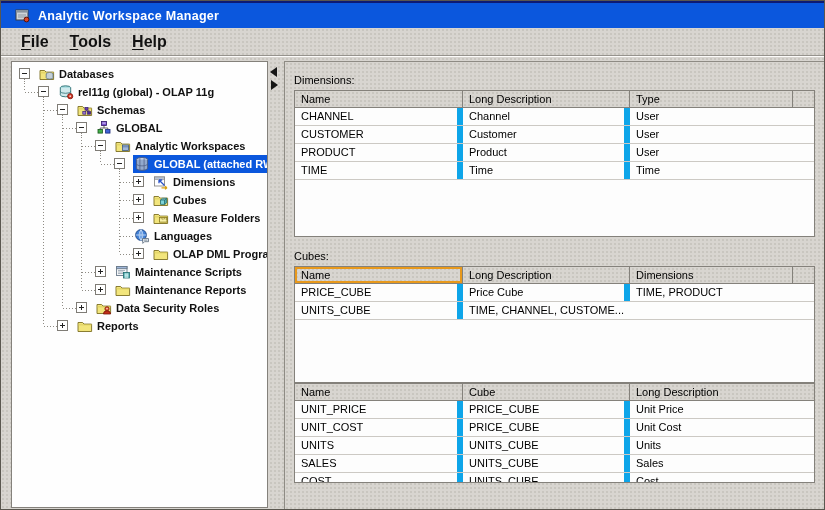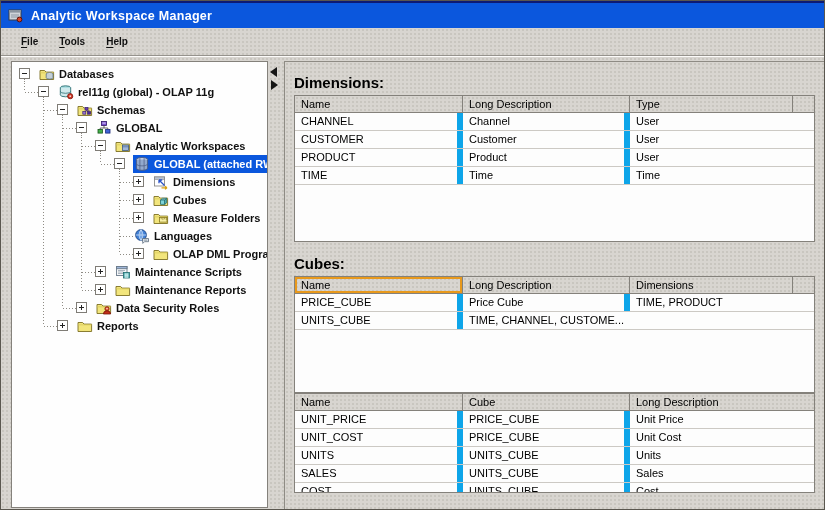--- a/index.html
+++ b/index.html
@@ -11,32 +11,32 @@
   }
   .tex {
     background-color:#d8d5d0;
     background-image:radial-gradient(#c8c5be 0.7px, rgba(0,0,0,0) 0.8px);
     background-size:4px 4px;
   }
   
   .titlebar {
     position:absolute; left:0; top:0; width:100%; height:27px; box-sizing:border-box;
     background:var(--accent); border-top:2px solid #0d1a74;
-    display:flex; align-items:center; gap:7px; padding-left:7px;
+    display:flex; align-items:center; gap:7px; padding-left:14px;
   }
   .title-text { color:#fff; font-size:12.5px; font-weight:bold; letter-spacing:0.3px; }
   .app-icon { width:16px; height:16px; flex:none; }
   .app-icon svg { display:block; }
   
   .menubar {
     position:absolute; left:0; top:27px; width:100%; height:28px; box-sizing:border-box;
     display:flex; align-items:center; padding-left:14px; gap:9px;
     border-bottom:1px solid #96938d; box-shadow:0 1px 0 #fdfcfa;
   }
-  .menu-item { font-size:10px; font-weight:bold; color:#111; padding:2px 6px; }
+  .menu-item { font-size:16px; font-weight:bold; color:#111; padding:2px 6px; }
   .menu-item u { text-underline-offset:1.5px; }
   
   .tree-panel {
     position:absolute; left:10px; top:60px; width:257px; height:447px; box-sizing:border-box;
     background:#fefefe; border:1px solid #84817b; overflow:hidden; padding:3px 0 0 7px;
   }
   .trow { display:flex; align-items:center; height:18px; position:relative; }
   .g { width:19px; height:18px; flex:none; position:relative; }
   .g.v::before, .g.t::before, .g.e::before {
     content:""; position:absolute; left:5px; top:0; width:1px; height:100%;
@@ -71,21 +71,21 @@
   .spl-right {
     position:absolute; left:270px; top:79px; width:0; height:0;
     border-top:5px solid transparent; border-bottom:5px solid transparent; border-left:7px solid #151515;
   }
   
   .right-panel {
     position:absolute; left:283px; top:60px; width:542px; height:450px; box-sizing:border-box;
     border-top:1px solid #8e8b84; border-left:1px solid #8e8b84;
     padding-left:9px; overflow:hidden;
   }
-  .plabel { font-size:15px; color:#000;font-weight:bold; }
+  .plabel { font-size:11px; color:#000; }
   .plabel:nth-child(1) { margin:12px 0 4px; }
   .plabel:nth-child(3) { margin:13px 0 4px; }
   .plabel:nth-child(5) { margin:9px 0 5px; }
   .tbl { width:521px; background:#fdfdfd; border:1px solid #84817b; box-sizing:border-box; overflow:hidden; }
   .thead { display:flex; height:17px; border-bottom:1px solid #84817b; box-sizing:border-box; }
   .th {
     box-sizing:border-box; height:100%; padding:2px 0 0 6px; font-size:11px; color:#000;
     border-right:1px solid #84817b; white-space:nowrap; overflow:hidden;
   }
   .th:last-child { border-right:none; }

